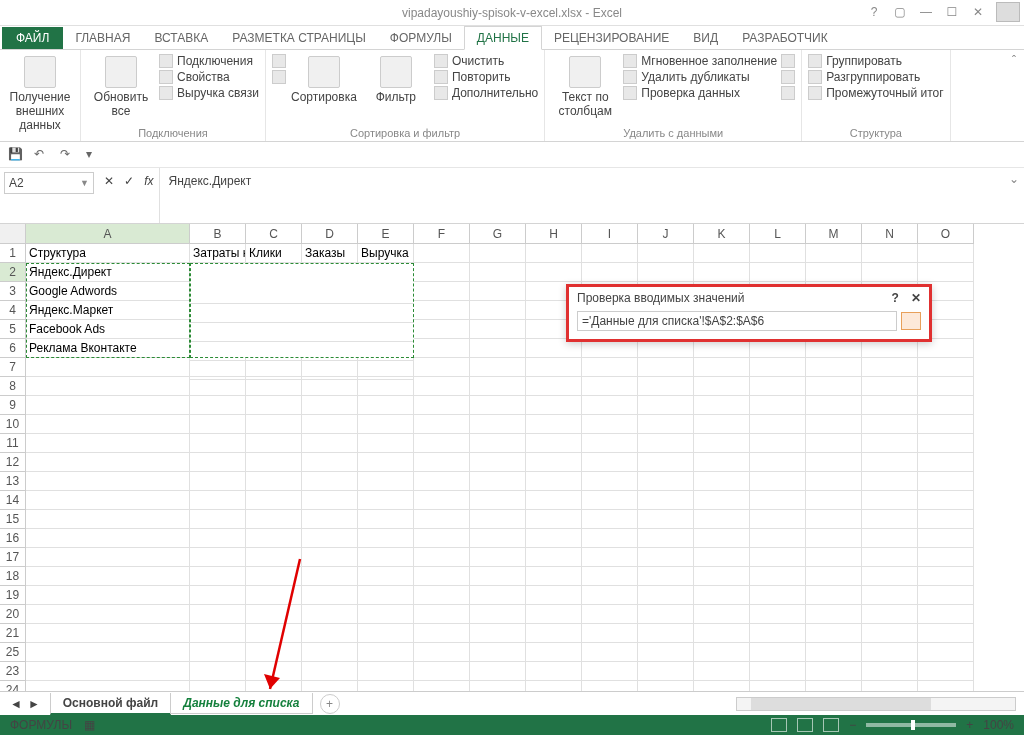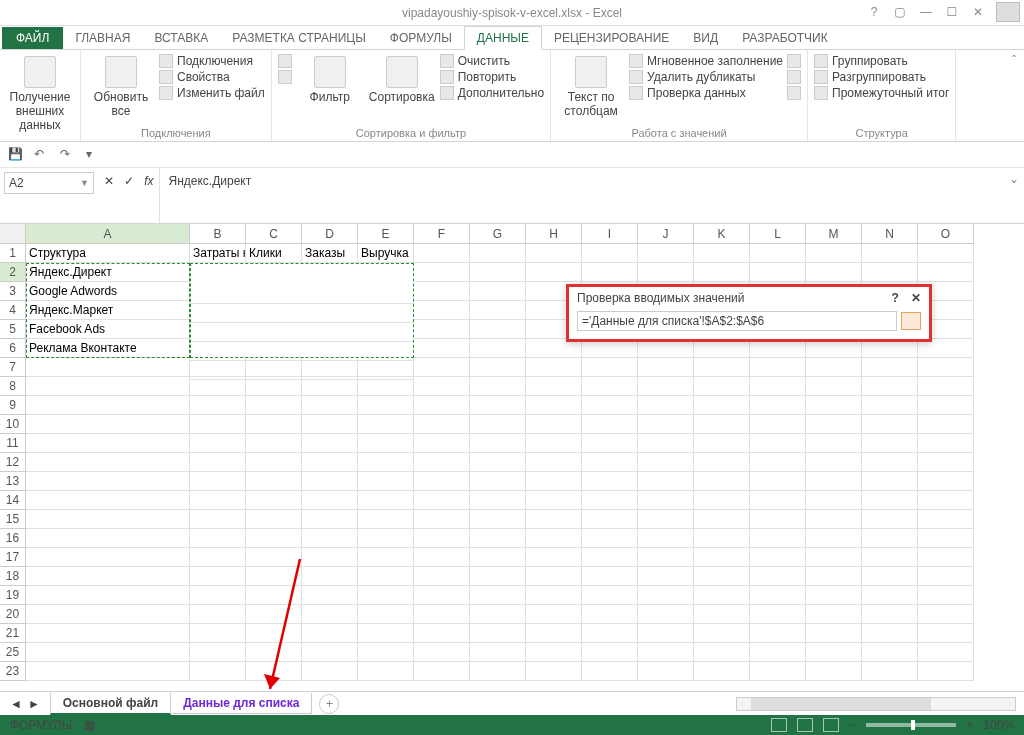--- a/index.html
+++ b/index.html
@@ -46,21 +46,21 @@
 .dialog .dlg-title{display:flex;align-items:center;justify-content:space-between;padding:4px 8px;font-size:12px;}
 .dialog .dlg-title .controls{display:flex;gap:12px;color:#555;font-weight:bold;}
 .dialog .dlg-body{padding:2px 8px 8px 8px;display:flex;align-items:center;gap:4px;}
 .dialog input{flex:1;border:1px solid #ccc;padding:2px 4px;font-size:12px;font-family:inherit;}
 .dialog .range-btn{width:20px;height:18px;background:#fde9d9;border:1px solid #e8a05a;}
 .arrow{position:absolute;pointer-events:none;}
 .sheet-tabs{height:24px;border-top:1px solid #ccc;display:flex;align-items:center;background:#fff;}
 .sheet-nav{display:flex;gap:6px;padding:0 10px;color:#888;}
 .sheet-tab{padding:3px 12px;border:1px solid #ccc;border-top:none;background:#fff;margin-right:-1px;font-size:12px;cursor:pointer;}
 .sheet-tab.active{font-weight:bold;border-bottom:2px solid #217346;}
-.sheet-tab.alt{color:#6d28d9;font-weight:bold;}
+.sheet-tab.alt{color:#15803d;font-weight:bold;font-style:italic;}
 .sheet-add{width:20px;height:20px;border:1px solid #ccc;border-radius:50%;margin-left:8px;display:flex;align-items:center;justify-content:center;color:#888;}
 .sheet-scroll{margin-left:auto;padding:0 8px;display:flex;align-items:center;gap:6px;}
 .hscroll{width:280px;height:14px;border:1px solid #ccc;background:#f4f4f4;position:relative;}
 .hscroll .thumb{position:absolute;left:14px;top:0;bottom:0;width:180px;background:#ddd;}
 .statusbar{height:20px;background:#217346;color:#fff;display:flex;align-items:center;padding:0 10px;font-size:11px;}
 .statusbar .right{margin-left:auto;display:flex;align-items:center;gap:10px;}
 .statusbar .viewbtn{width:16px;height:14px;border:1px solid rgba(255,255,255,0.6);}
 .statusbar .zoom-slider{width:90px;height:4px;background:rgba(255,255,255,0.5);position:relative;}
 .statusbar .zoom-slider .t{position:absolute;left:45px;top:-3px;width:4px;height:10px;background:#fff;}
 .avatar{width:22px;height:22px;background:#ddd;border:1px solid #bbb;margin-left:4px;}
@@ -112,43 +112,43 @@
         <div class="small-item">
             <div class="ico"></div>
             <span>Подключения</span>
           </div>
         <div class="small-item">
             <div class="ico"></div>
             <span>Свойства</span>
           </div>
         <div class="small-item">
             <div class="ico"></div>
-            <span>Изменить файл</span>
+            <span>Выручка связи</span>
           </div>
       </div>
     </div>
     <div class="label">Подключения</div>
   </div>
   <div class="ribbon-group">
     <div class="content">
       <div class="small-list" style="justify-content:center;">
         <div class="small-item">
             <div class="ico"></div>
           </div>
         <div class="small-item">
             <div class="ico"></div>
           </div>
       </div>
       <div class="big-btn">
           <div class="ico"></div>
-          <span>Фильтр</span>
+          <span>Сортировка</span>
         </div>
       <div class="big-btn">
           <div class="ico"></div>
-          <span>Сортировка</span>
+          <span>Фильтр</span>
         </div>
       <div class="small-list">
         <div class="small-item">
             <div class="ico"></div>
             <span>Очистить</span>
           </div>
         <div class="small-item">
             <div class="ico"></div>
             <span>Повторить</span>
           </div>
@@ -185,21 +185,21 @@
             <div class="ico"></div>
           </div>
         <div class="small-item">
             <div class="ico"></div>
           </div>
         <div class="small-item">
             <div class="ico"></div>
           </div>
       </div>
     </div>
-    <div class="label">Работа с значений</div>
+    <div class="label">Удалить с данными</div>
   </div>
   <div class="ribbon-group">
     <div class="content">
       <div class="small-list">
         <div class="small-item">
             <div class="ico"></div>
             <span>Группировать</span>
           </div>
         <div class="small-item">
             <div class="ico"></div>
@@ -664,20 +664,38 @@
         <div class="cell" style="width: 56px;"></div>
         <div class="cell" style="width: 56px;"></div>
         <div class="cell" style="width: 56px;"></div>
         <div class="cell" style="width: 56px;"></div>
         <div class="cell" style="width: 56px;"></div>
         <div class="cell" style="width: 56px;"></div>
         <div class="cell" style="width: 56px;"></div>
         <div class="cell" style="width: 56px;"></div>
         <div class="cell" style="width: 56px;"></div>
       </div>
+      <div class="row">
+        <div class="row-h">24</div>
+        <div class="cell" style="width: 164px;"></div>
+        <div class="cell" style="width: 56px;"></div>
+        <div class="cell" style="width: 56px;"></div>
+        <div class="cell" style="width: 56px;"></div>
+        <div class="cell" style="width: 56px;"></div>
+        <div class="cell" style="width: 56px;"></div>
+        <div class="cell" style="width: 56px;"></div>
+        <div class="cell" style="width: 56px;"></div>
+        <div class="cell" style="width: 56px;"></div>
+        <div class="cell" style="width: 56px;"></div>
+        <div class="cell" style="width: 56px;"></div>
+        <div class="cell" style="width: 56px;"></div>
+        <div class="cell" style="width: 56px;"></div>
+        <div class="cell" style="width: 56px;"></div>
+        <div class="cell" style="width: 56px;"></div>
+      </div>
     </div>
   <div class="dashed-range" id="dashed" style="left: 26px; top: 39px; width: 164px; height: 95px;"></div>
 
   <div class="dialog" id="dialog" style="left: 566px; top: 60px; width: 366px;">
     <div class="dlg-title">
       <span>Проверка вводимых значений</span>
       <span class="controls">
         <span>?</span>
         <span>✕</span>
       </span>

